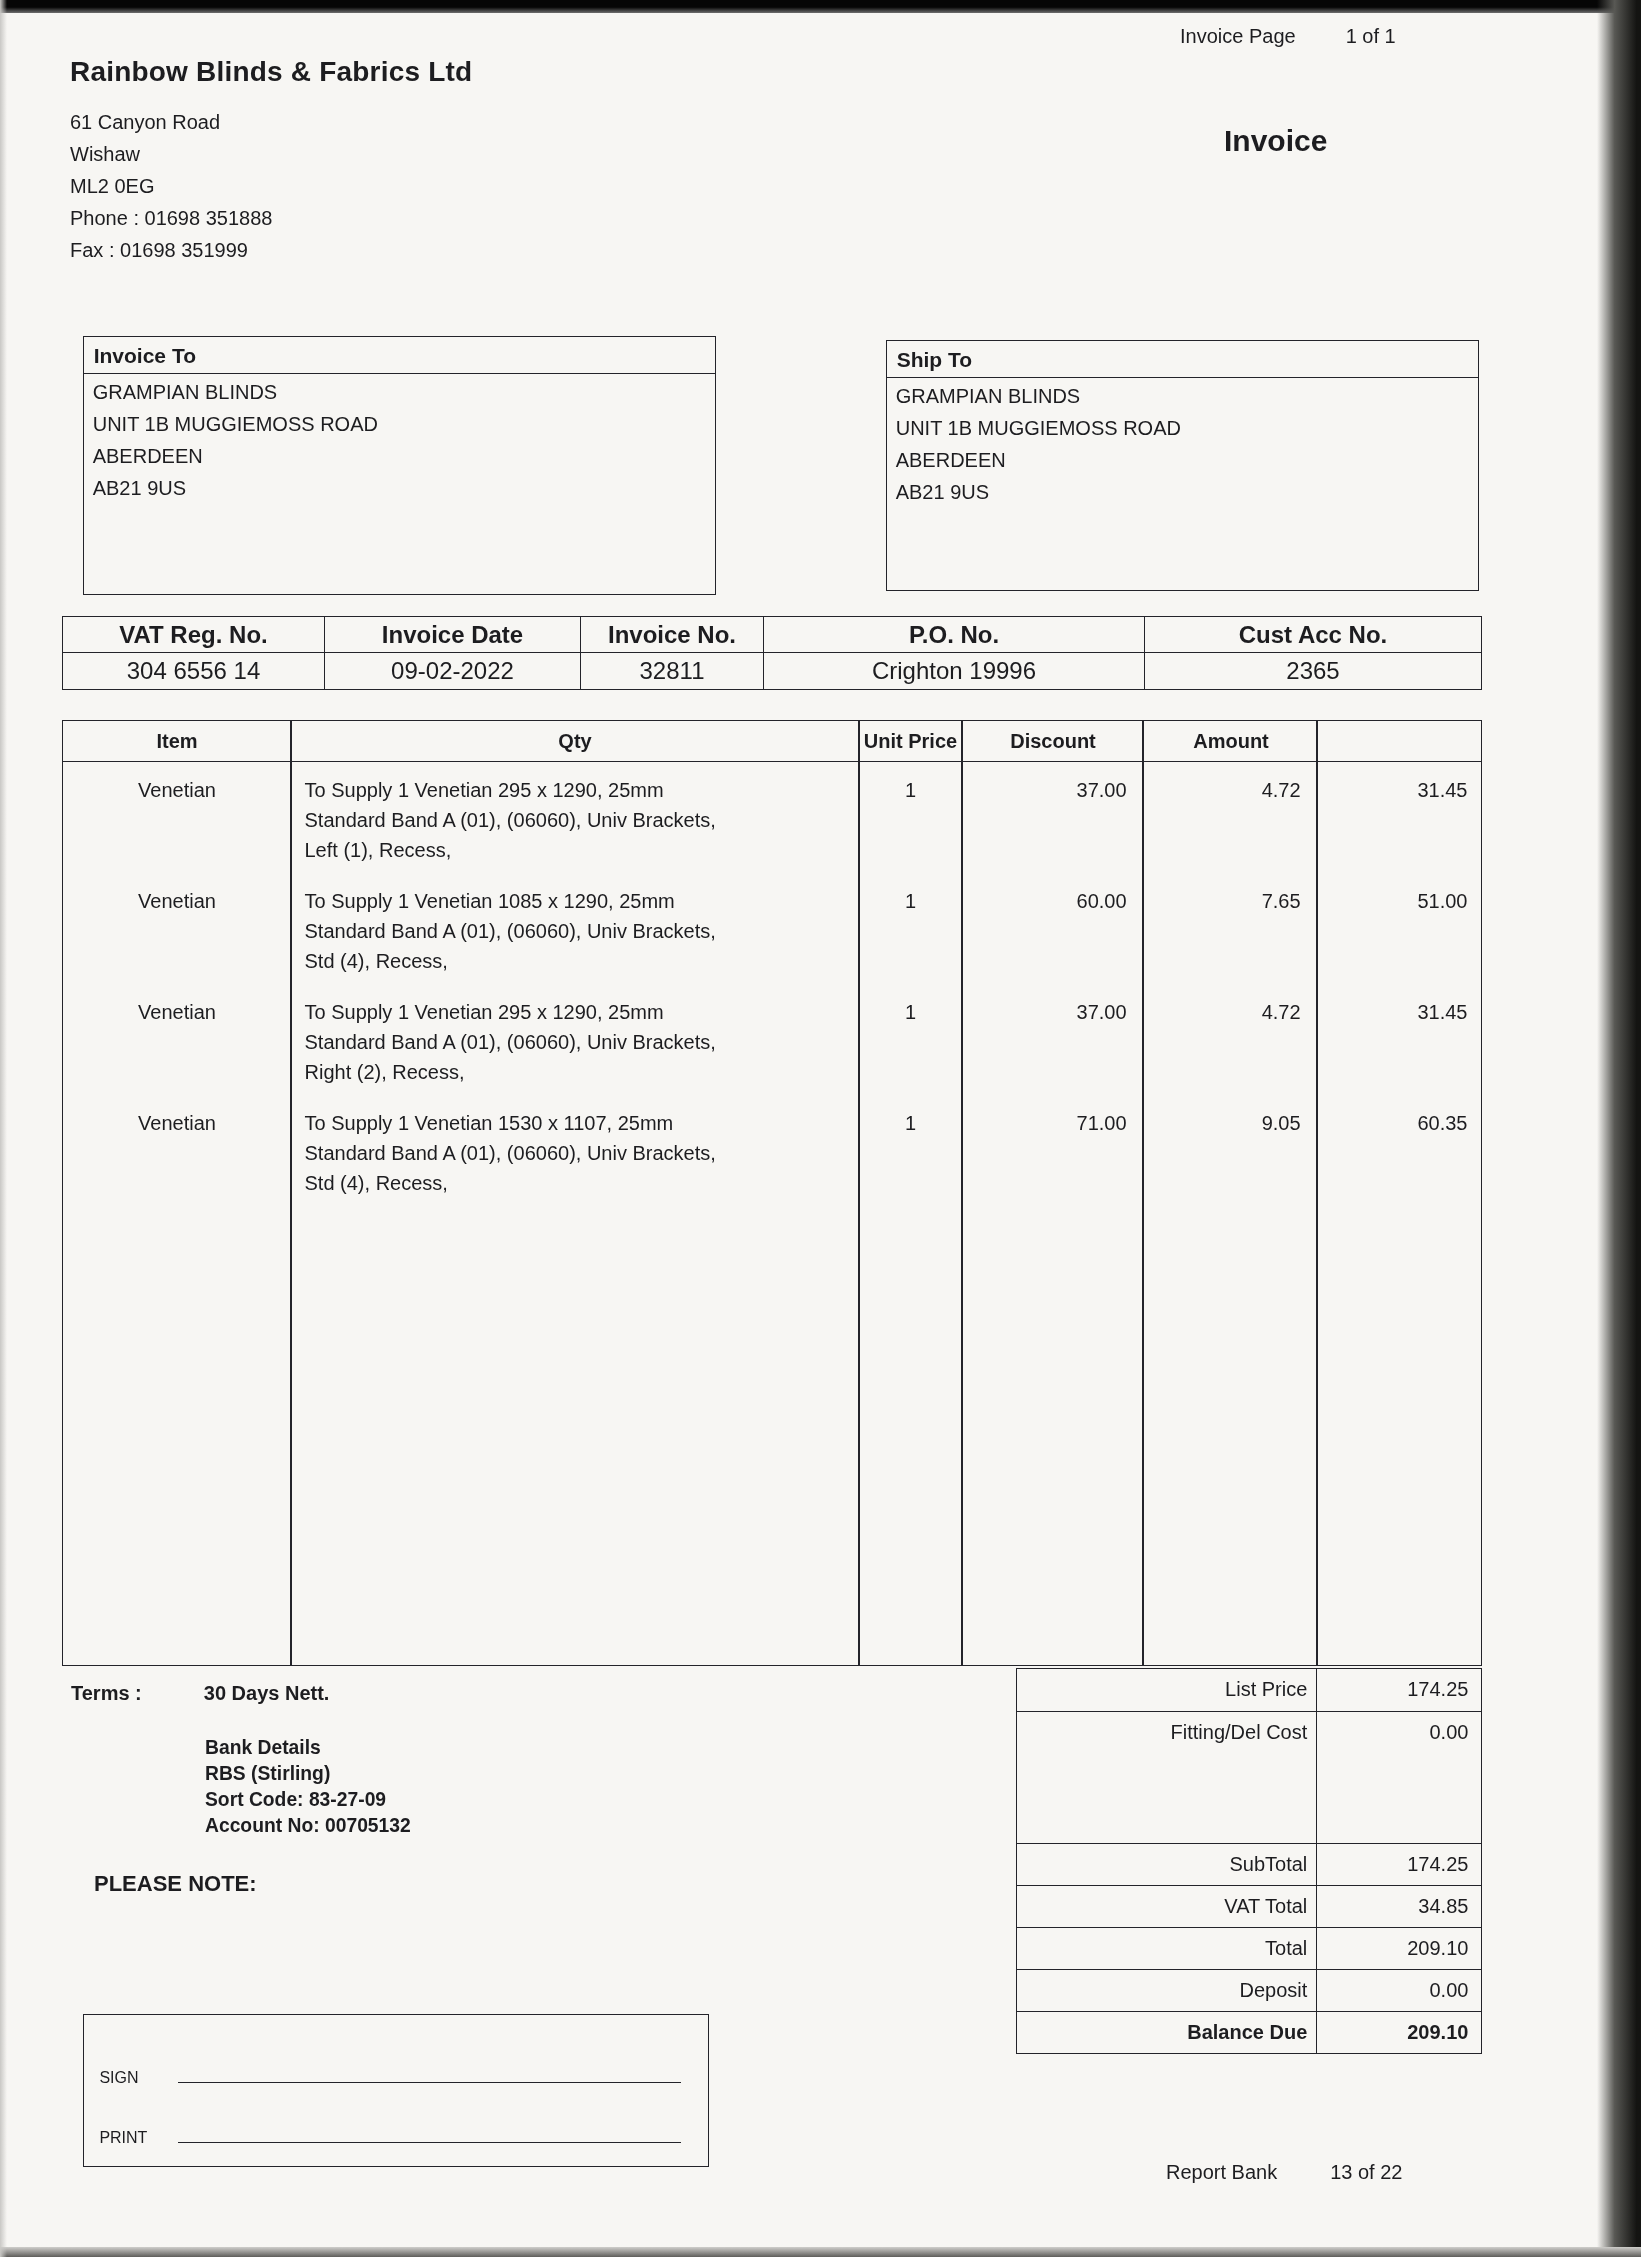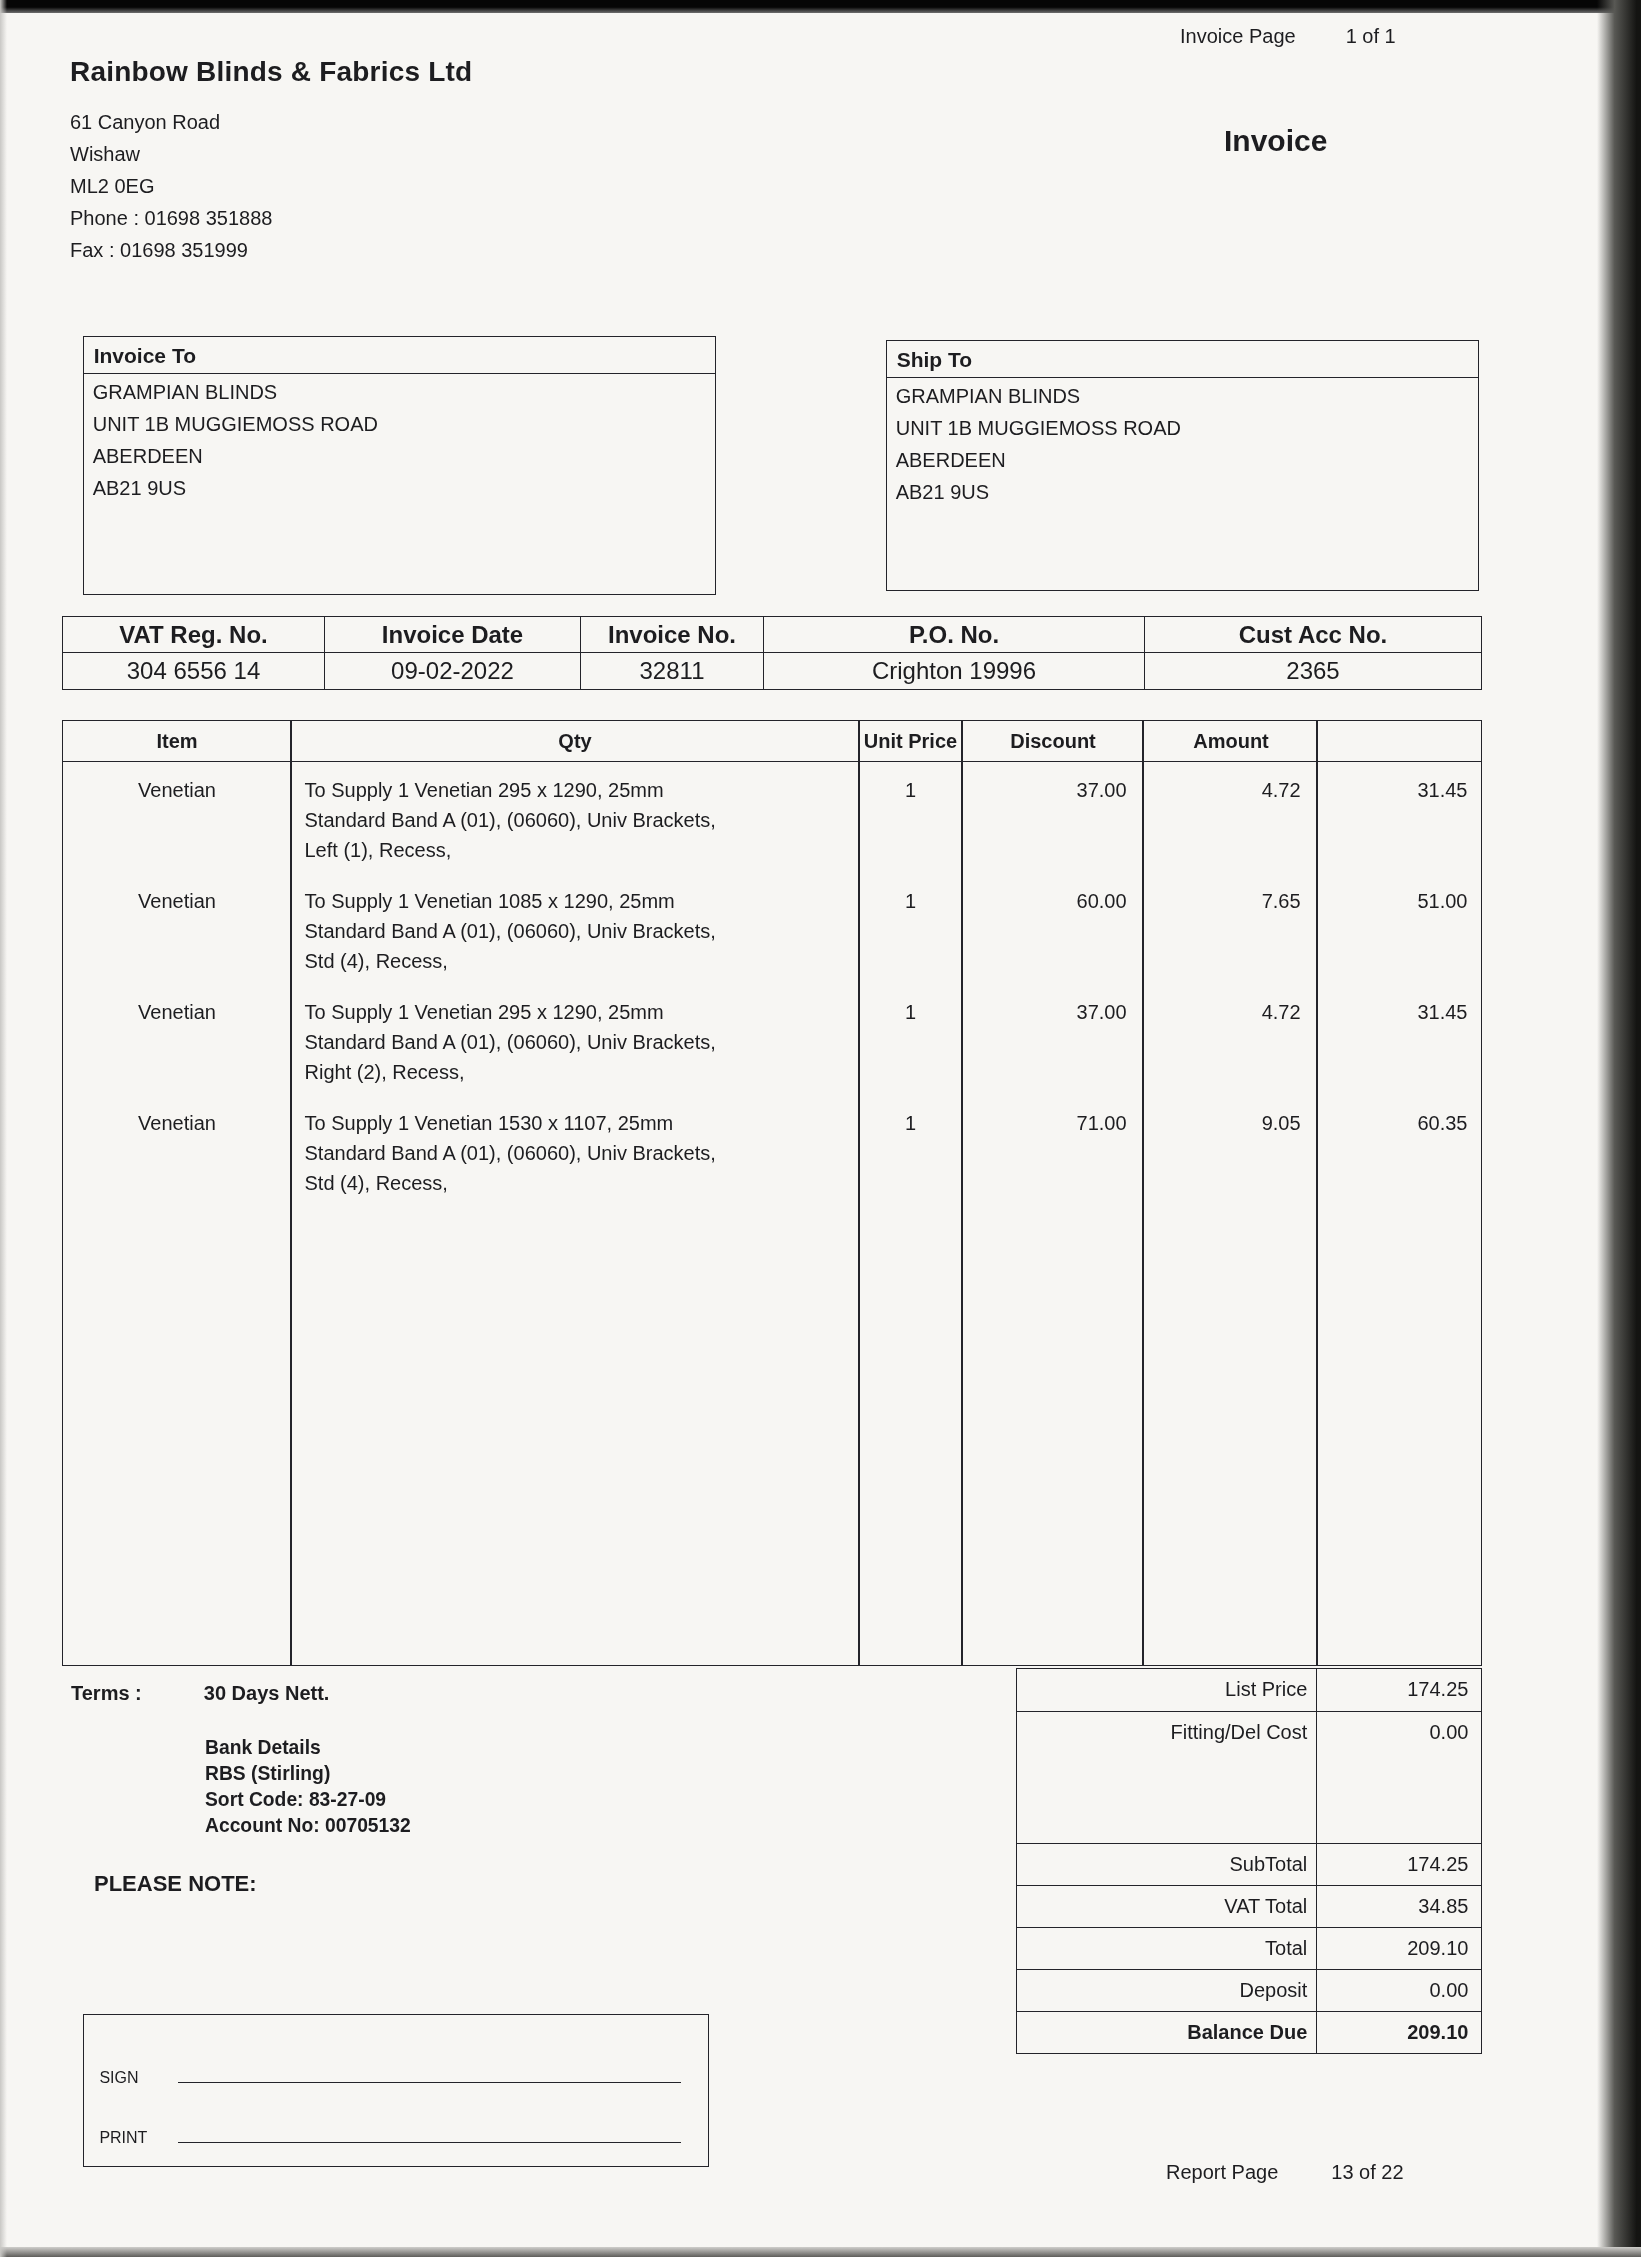--- a/index.html
+++ b/index.html
@@ -228,17 +228,17 @@
       <div class="t-label">Deposit</div>
       <div class="t-value">0.00</div>
     </div>
     <div class="t-row bold">
       <div class="t-label">Balance Due</div>
       <div class="t-value">209.10</div>
     </div>
   </div>
 
   <div class="abs report-ind">
-    <span>Report Page</span><span class="val">13 of 22</span>
+    <span>Report Bank</span><span class="val">13 of 22</span>
   </div>
 
 </div>
 
 
 </body></html>

